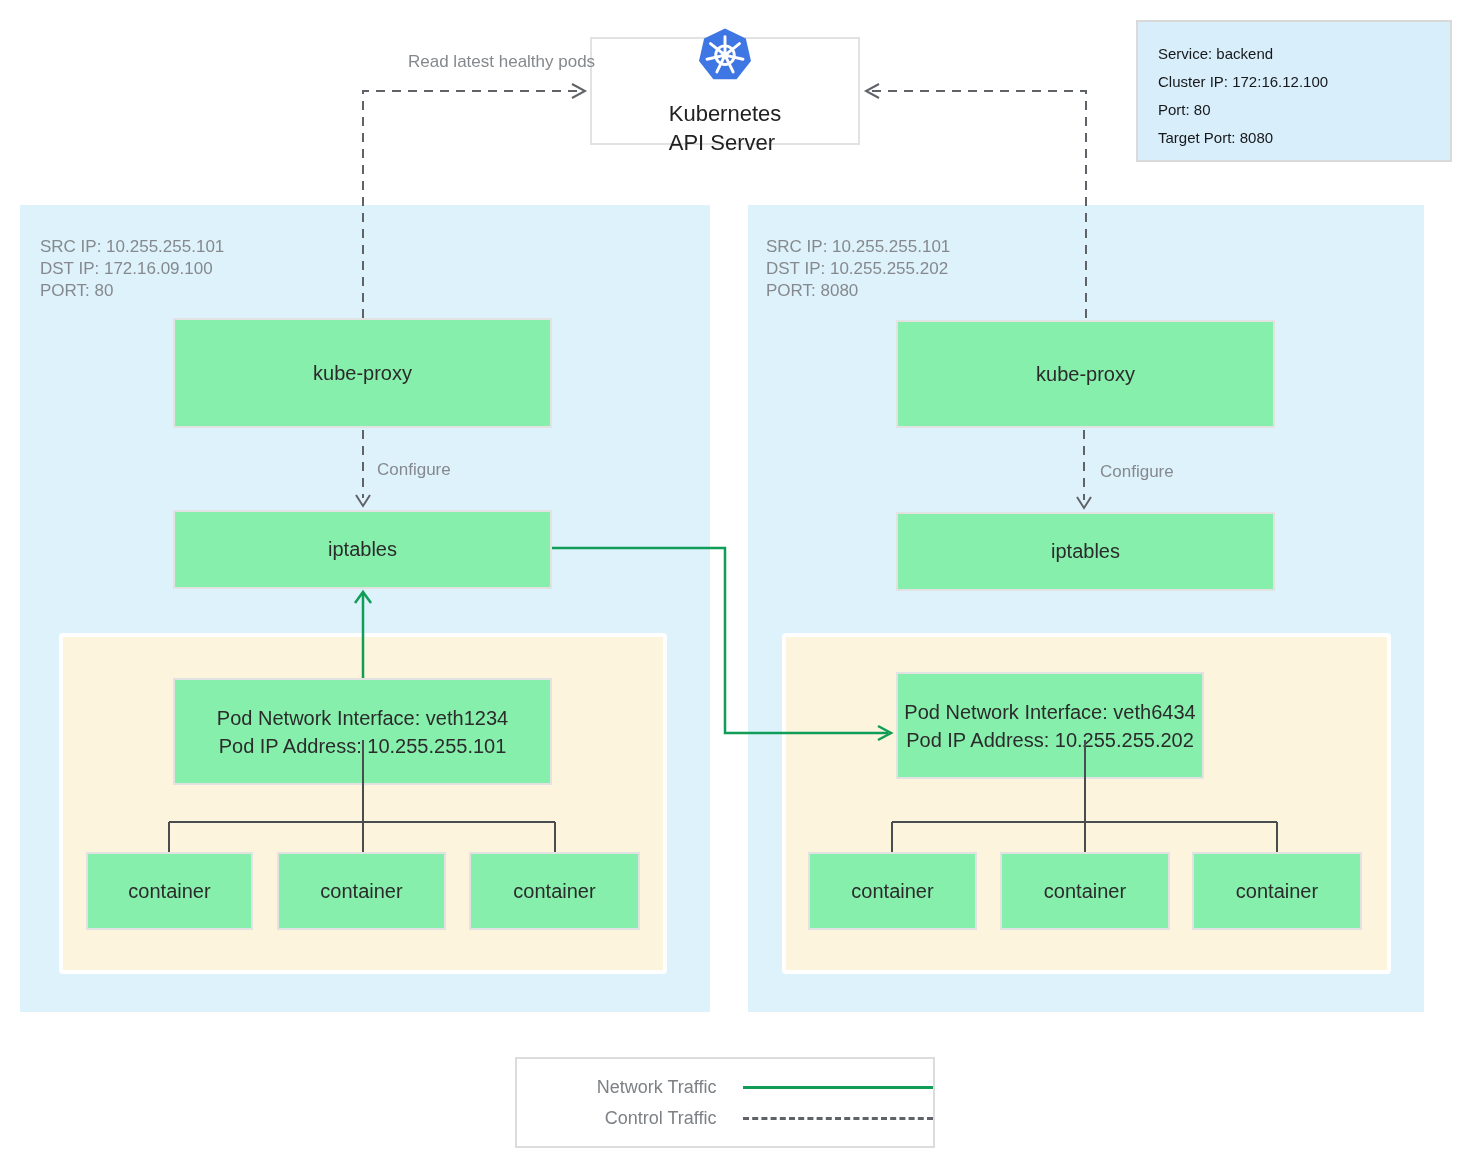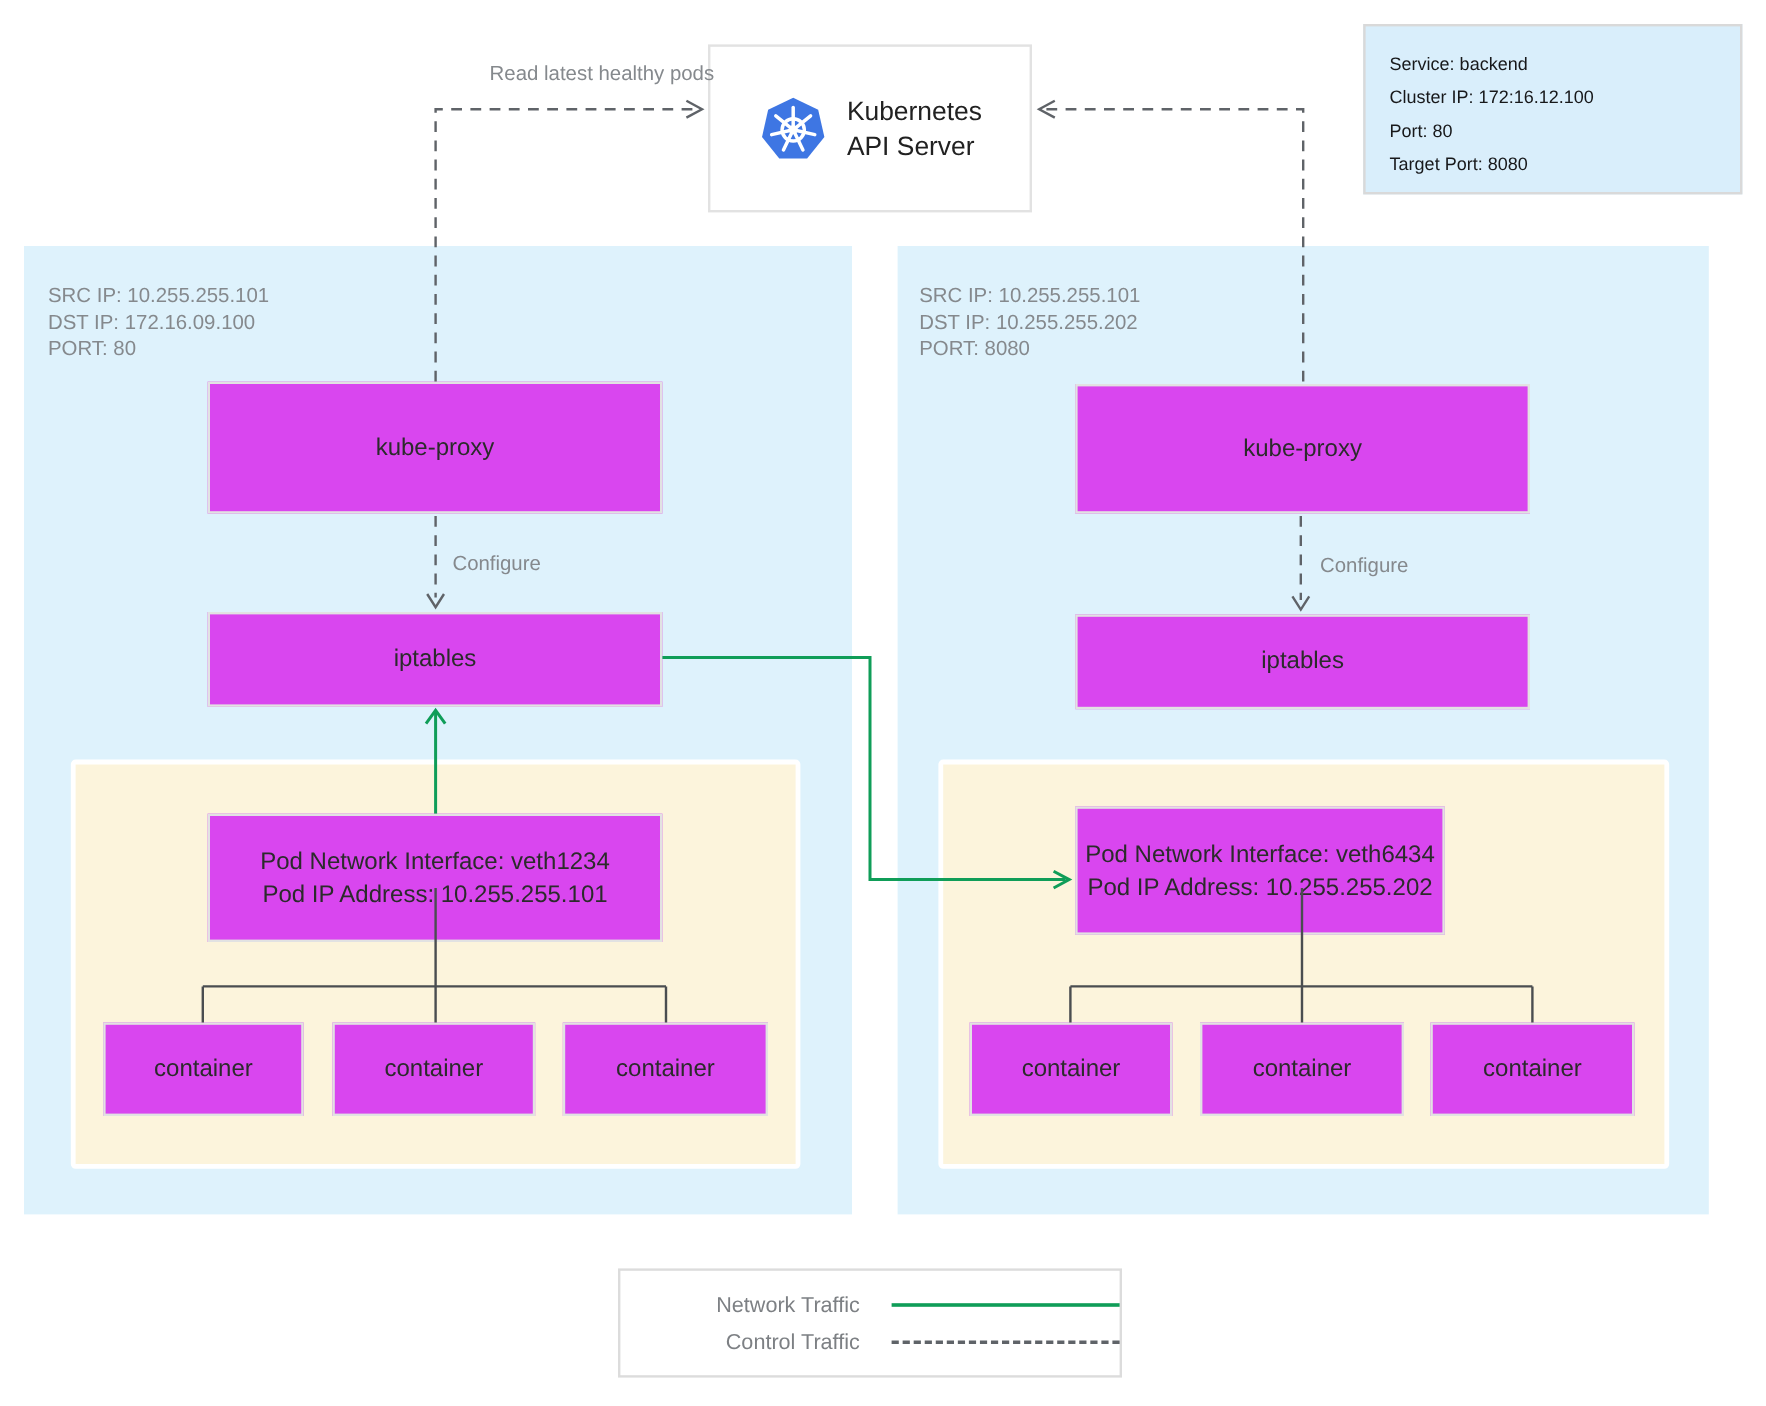--- a/index.html
+++ b/index.html
@@ -7,21 +7,21 @@
     width:1472px;height:1172px;position:relative;background:#ffffff;
     font-family:"Liberation Sans",sans-serif;overflow:hidden;
     color:#212121;
   }
   
   .node{background:#def2fc;position:absolute;}
   
   .pod{background:#fcf4dc;border:4px solid #ffffff;border-radius:4px;position:absolute;box-sizing:border-box;}
   
   .wbox{
-    position:absolute;background:#d946ef;border:2px solid #e2e2e2;box-sizing:border-box;
+    position:absolute;background:#86efac;border:2px solid #e2e2e2;box-sizing:border-box;
     display:flex;align-items:center;justify-content:center;text-align:center;
     font-size:20px;color:#2b2b2b;
   }
   .wbox .two-line{line-height:28px;}
   
   .service{
     position:absolute;background:#d9eefb;border:2px solid #d9d9d9;box-sizing:border-box;
     padding:18px 0 0 20px;font-size:15px;line-height:28px;color:#17181a;
   }
   
@@ -58,21 +58,21 @@
 </div>
 <div class="meta" style="left:766px;top:236px;">
   <div>SRC IP: 10.255.255.101</div>
   <div>DST IP: 10.255.255.202</div>
   <div>PORT: 8080</div>
 </div>
 
 <div class="pod" style="left:59px;top:633px;width:608px;height:341px;"></div>
 <div class="pod" style="left:782px;top:633px;width:609px;height:341px;"></div>
 
-<div class="api" style="left:590px;top:37px;width:270px;height:140px;">
+<div class="api" style="left:590px;top:37px;width:270px;height:108px;flex-direction:column;">
   <span style="display:inline-flex;">
     <svg width="58" height="58" viewBox="0 0 100 100">
       <polygon points="50,6 85.9,23.3 94.8,62.2 70,93.4 30,93.4 5.2,62.2 14,23.3" fill="#3e76e3"></polygon>
       <g stroke="#ffffff" stroke-width="5" stroke-linecap="round" fill="none">
         <circle cx="50" cy="52" r="16"></circle>
         <line x1="50" y1="52" x2="50" y2="20"></line>
         <line x1="50" y1="52" x2="75" y2="32"></line>
         <line x1="50" y1="52" x2="81" y2="59"></line>
         <line x1="50" y1="52" x2="64" y2="81"></line>
         <line x1="50" y1="52" x2="36" y2="81"></line>

